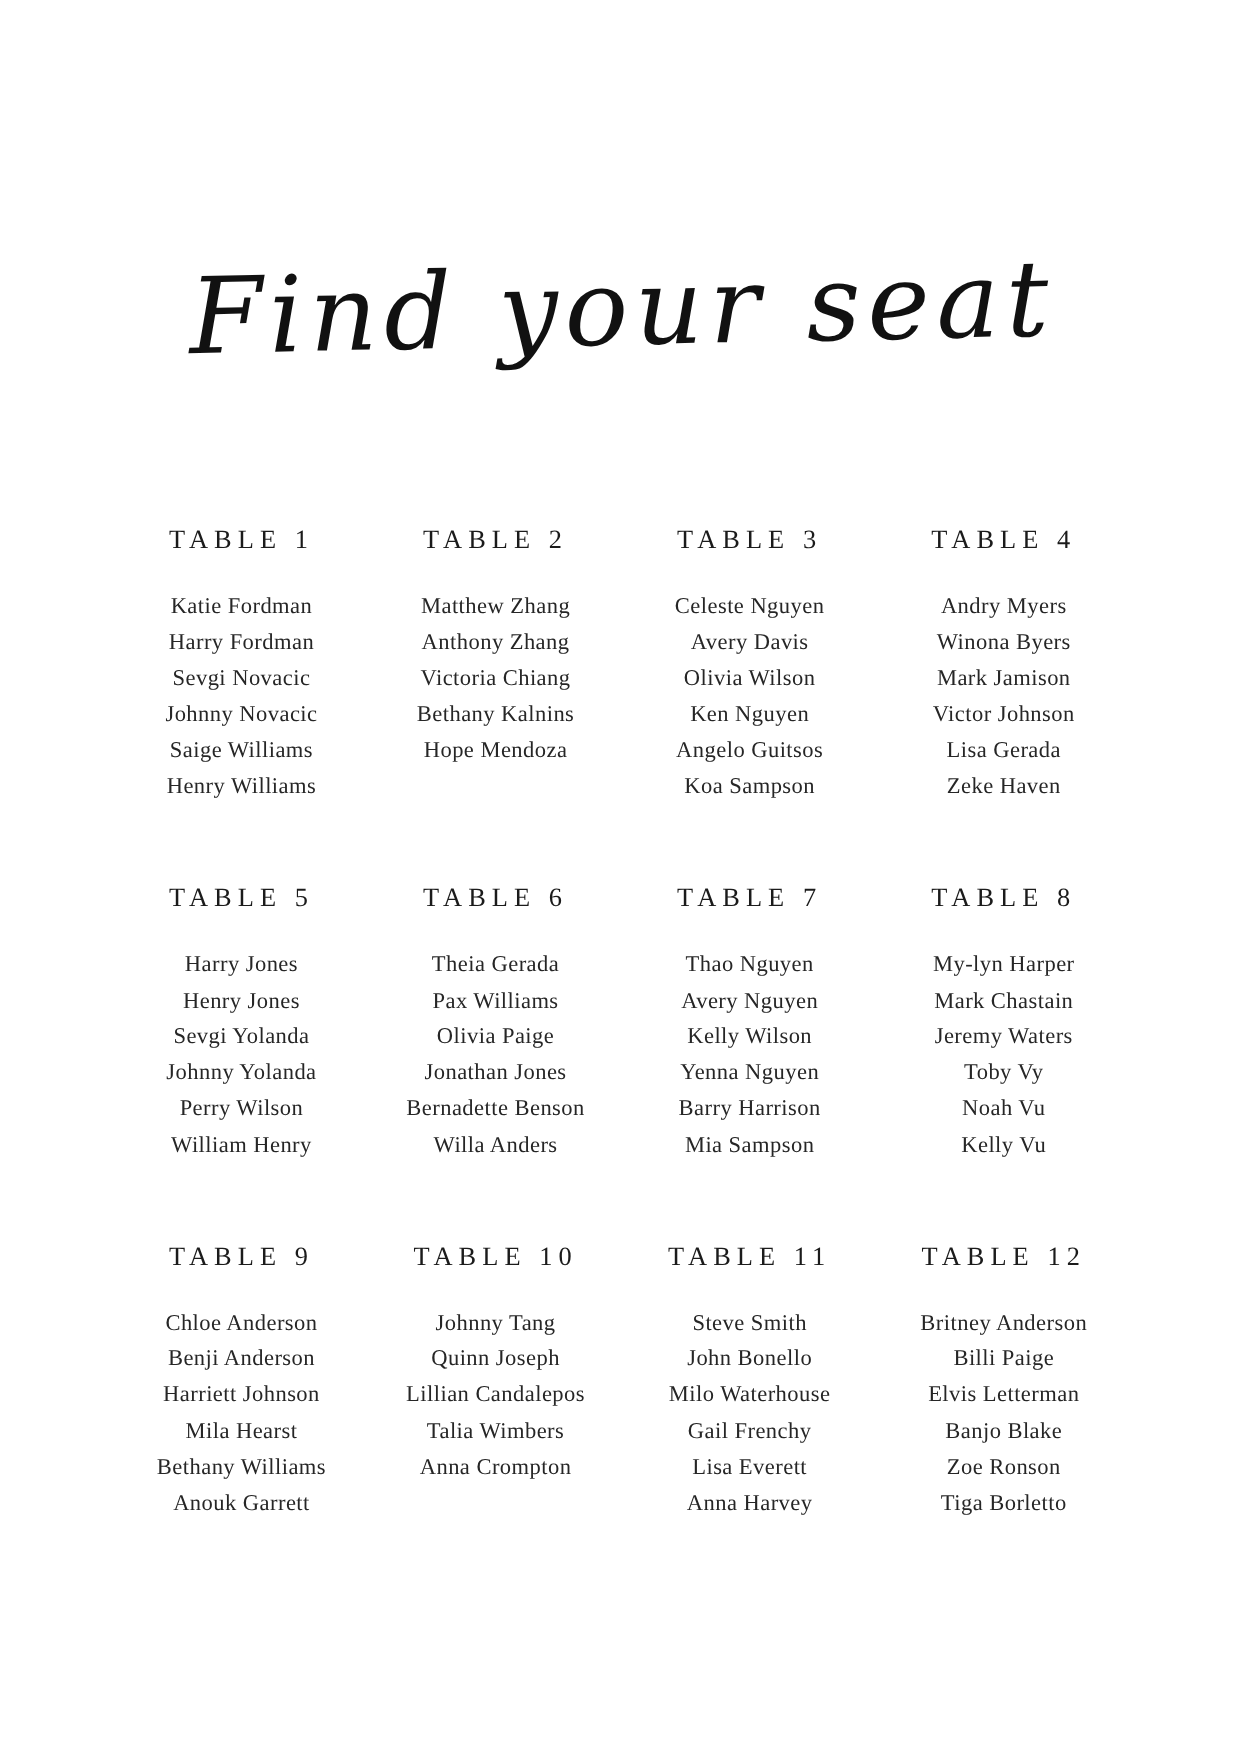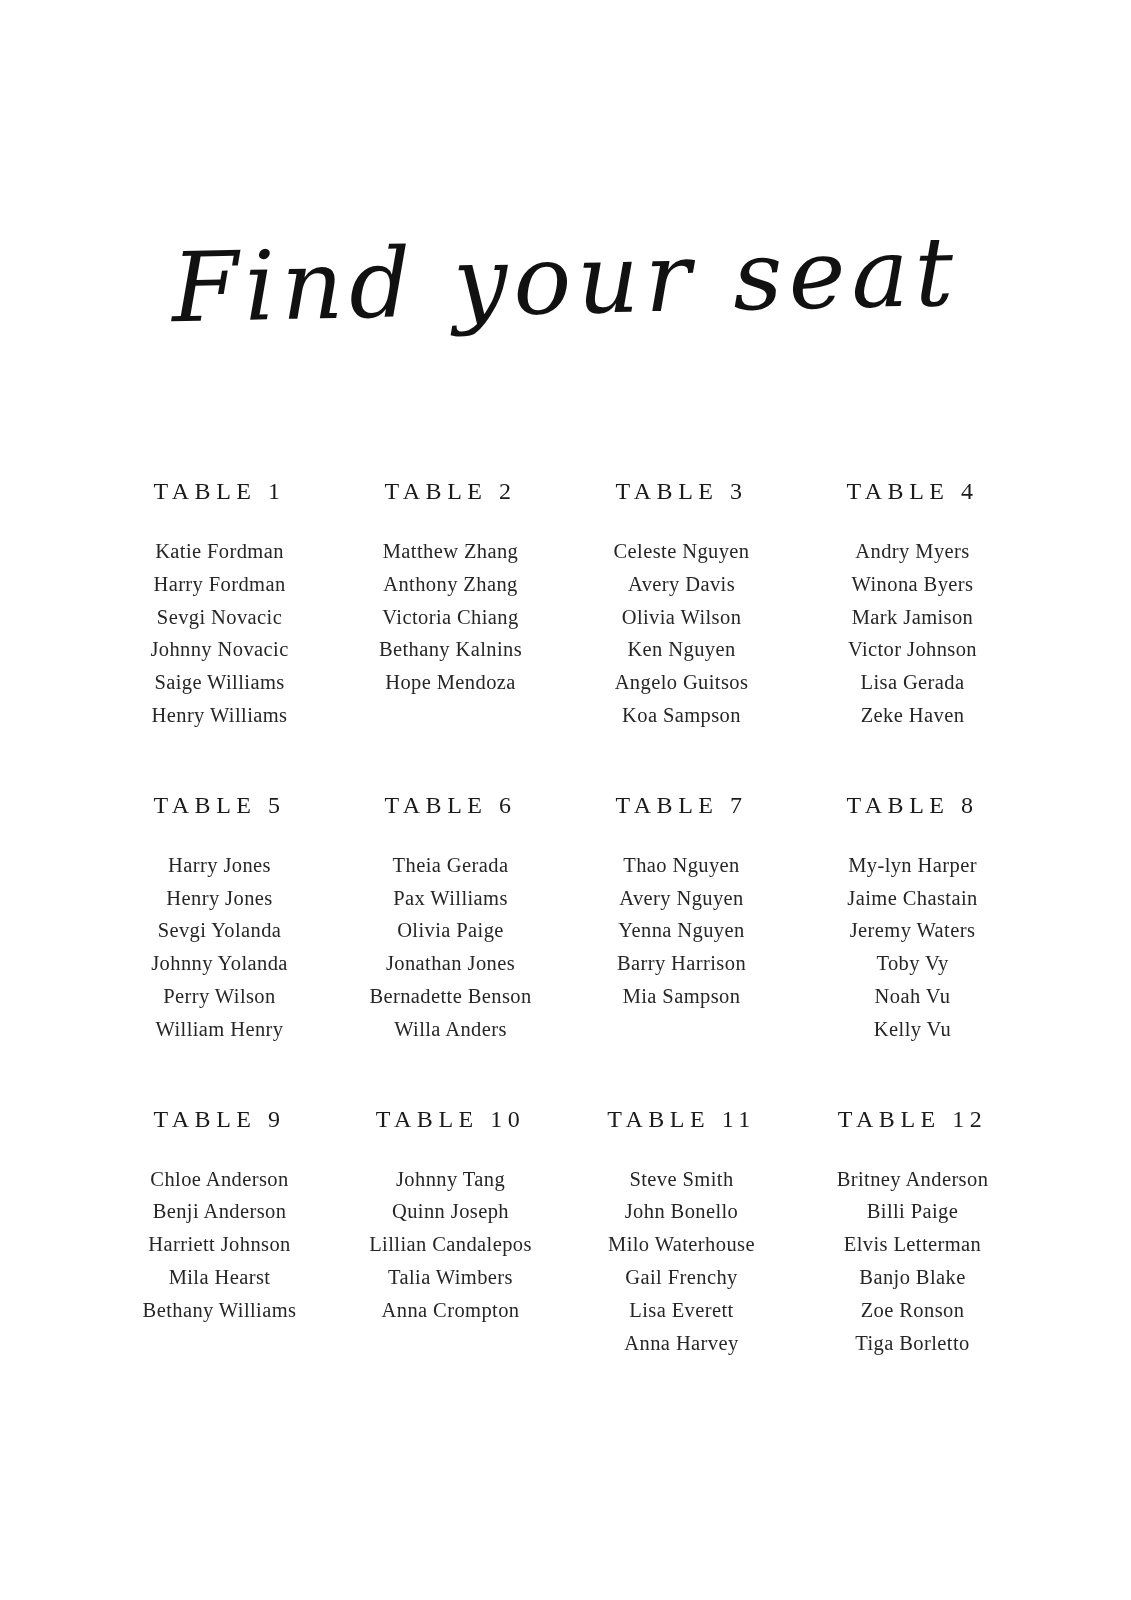--- a/index.html
+++ b/index.html
@@ -53,21 +53,21 @@
     font-family: "Liberation Serif", serif;
     font-size: 24px;
     letter-spacing: 5.5px;
     color: #1b1b1b;
     margin-bottom: 30px;
     text-transform: uppercase;
     font-weight: 400;
   }
   .guest-list {
     list-style: none;
-    margin: 0;
+    margin: 12px;
     padding: 0;
   }
   .guest {
     font-family: "Liberation Serif", serif;
     font-size: 20.5px;
     line-height: 32.8px;
     color: #262626;
     letter-spacing: 0.4px;
     white-space: nowrap;
   }
@@ -141,44 +141,46 @@
           <li class="guest">Jonathan Jones</li>
           <li class="guest">Bernadette Benson</li>
           <li class="guest">Willa Anders</li>
         </ul>
       </div>
       <div class="table-block">
         <div class="table-heading">TABLE 7</div>
         <ul class="guest-list">
           <li class="guest">Thao Nguyen</li>
           <li class="guest">Avery Nguyen</li>
+          <li class="guest">Kelly Wilson</li>
           <li class="guest">Yenna Nguyen</li>
           <li class="guest">Barry Harrison</li>
           <li class="guest">Mia Sampson</li>
         </ul>
       </div>
       <div class="table-block">
         <div class="table-heading">TABLE 8</div>
         <ul class="guest-list">
           <li class="guest">My-lyn Harper</li>
-          <li class="guest">Jaime Chastain</li>
+          <li class="guest">Mark Chastain</li>
           <li class="guest">Jeremy Waters</li>
           <li class="guest">Toby Vy</li>
           <li class="guest">Noah Vu</li>
           <li class="guest">Kelly Vu</li>
         </ul>
       </div>
       <div class="table-block">
         <div class="table-heading">TABLE 9</div>
         <ul class="guest-list">
           <li class="guest">Chloe Anderson</li>
           <li class="guest">Benji Anderson</li>
           <li class="guest">Harriett Johnson</li>
           <li class="guest">Mila Hearst</li>
           <li class="guest">Bethany Williams</li>
+          <li class="guest">Anouk Garrett</li>
         </ul>
       </div>
       <div class="table-block">
         <div class="table-heading">TABLE 10</div>
         <ul class="guest-list">
           <li class="guest">Johnny Tang</li>
           <li class="guest">Quinn Joseph</li>
           <li class="guest">Lillian Candalepos</li>
           <li class="guest">Talia Wimbers</li>
           <li class="guest">Anna Crompton</li>

